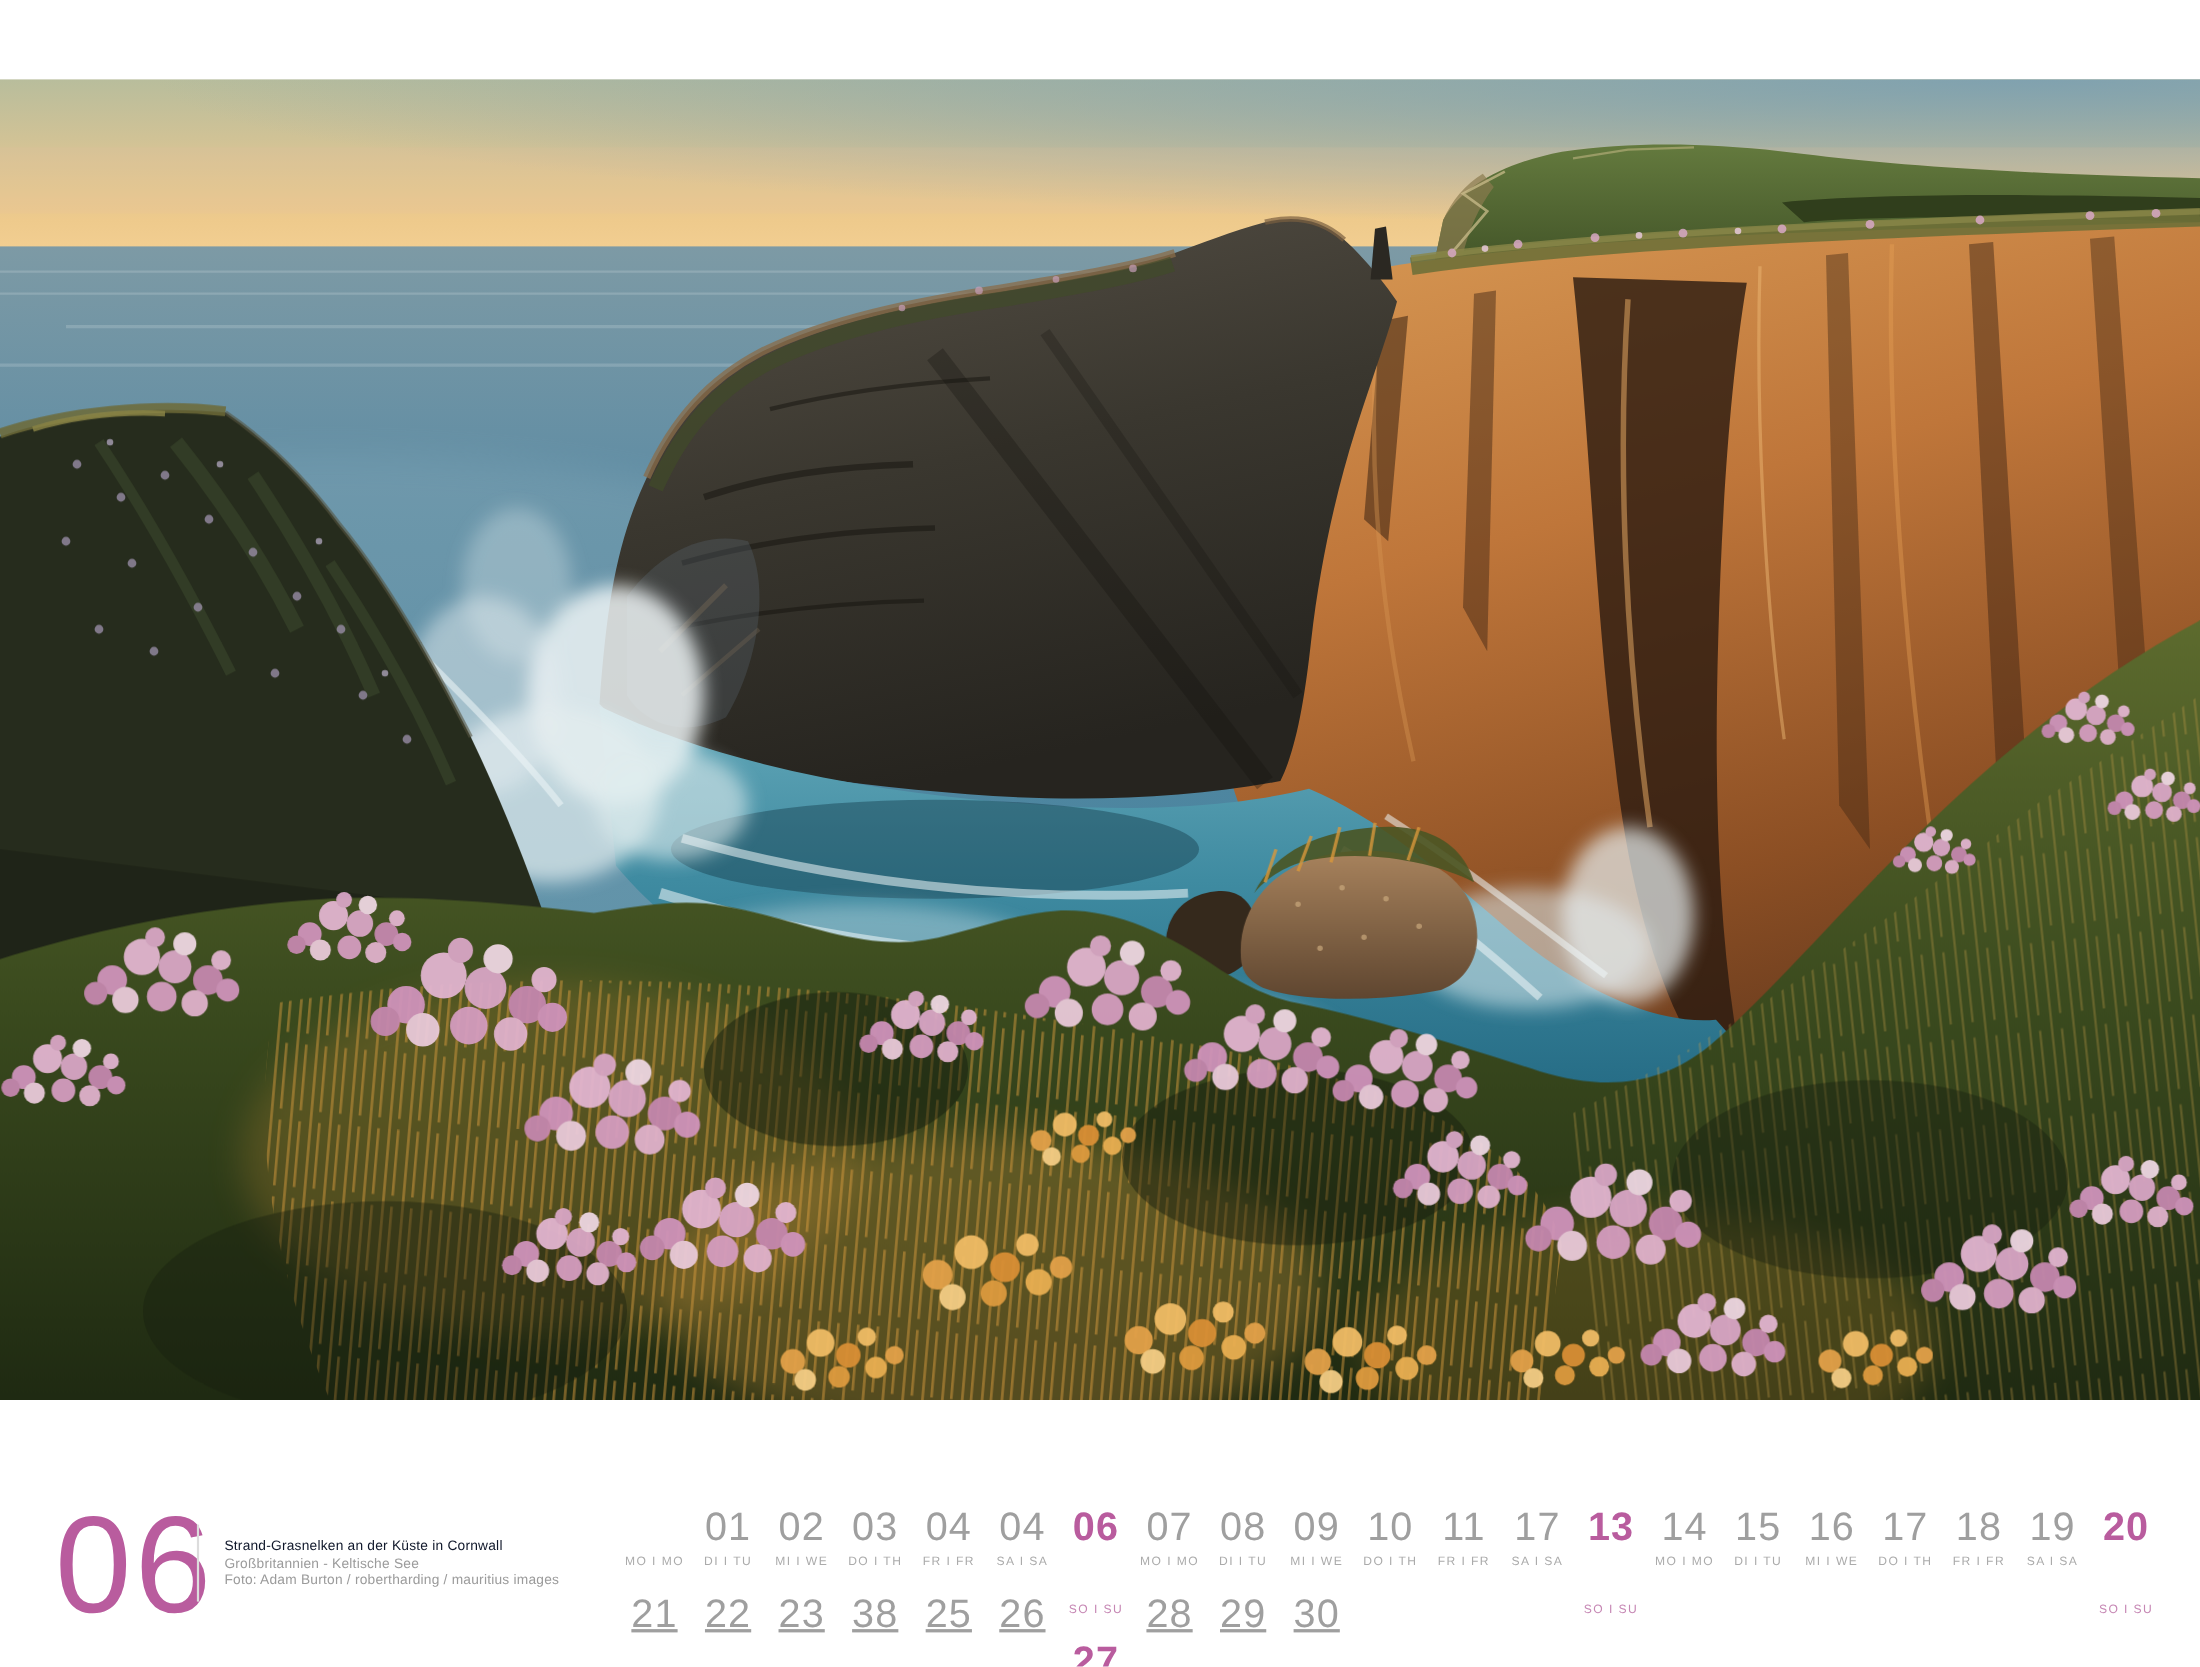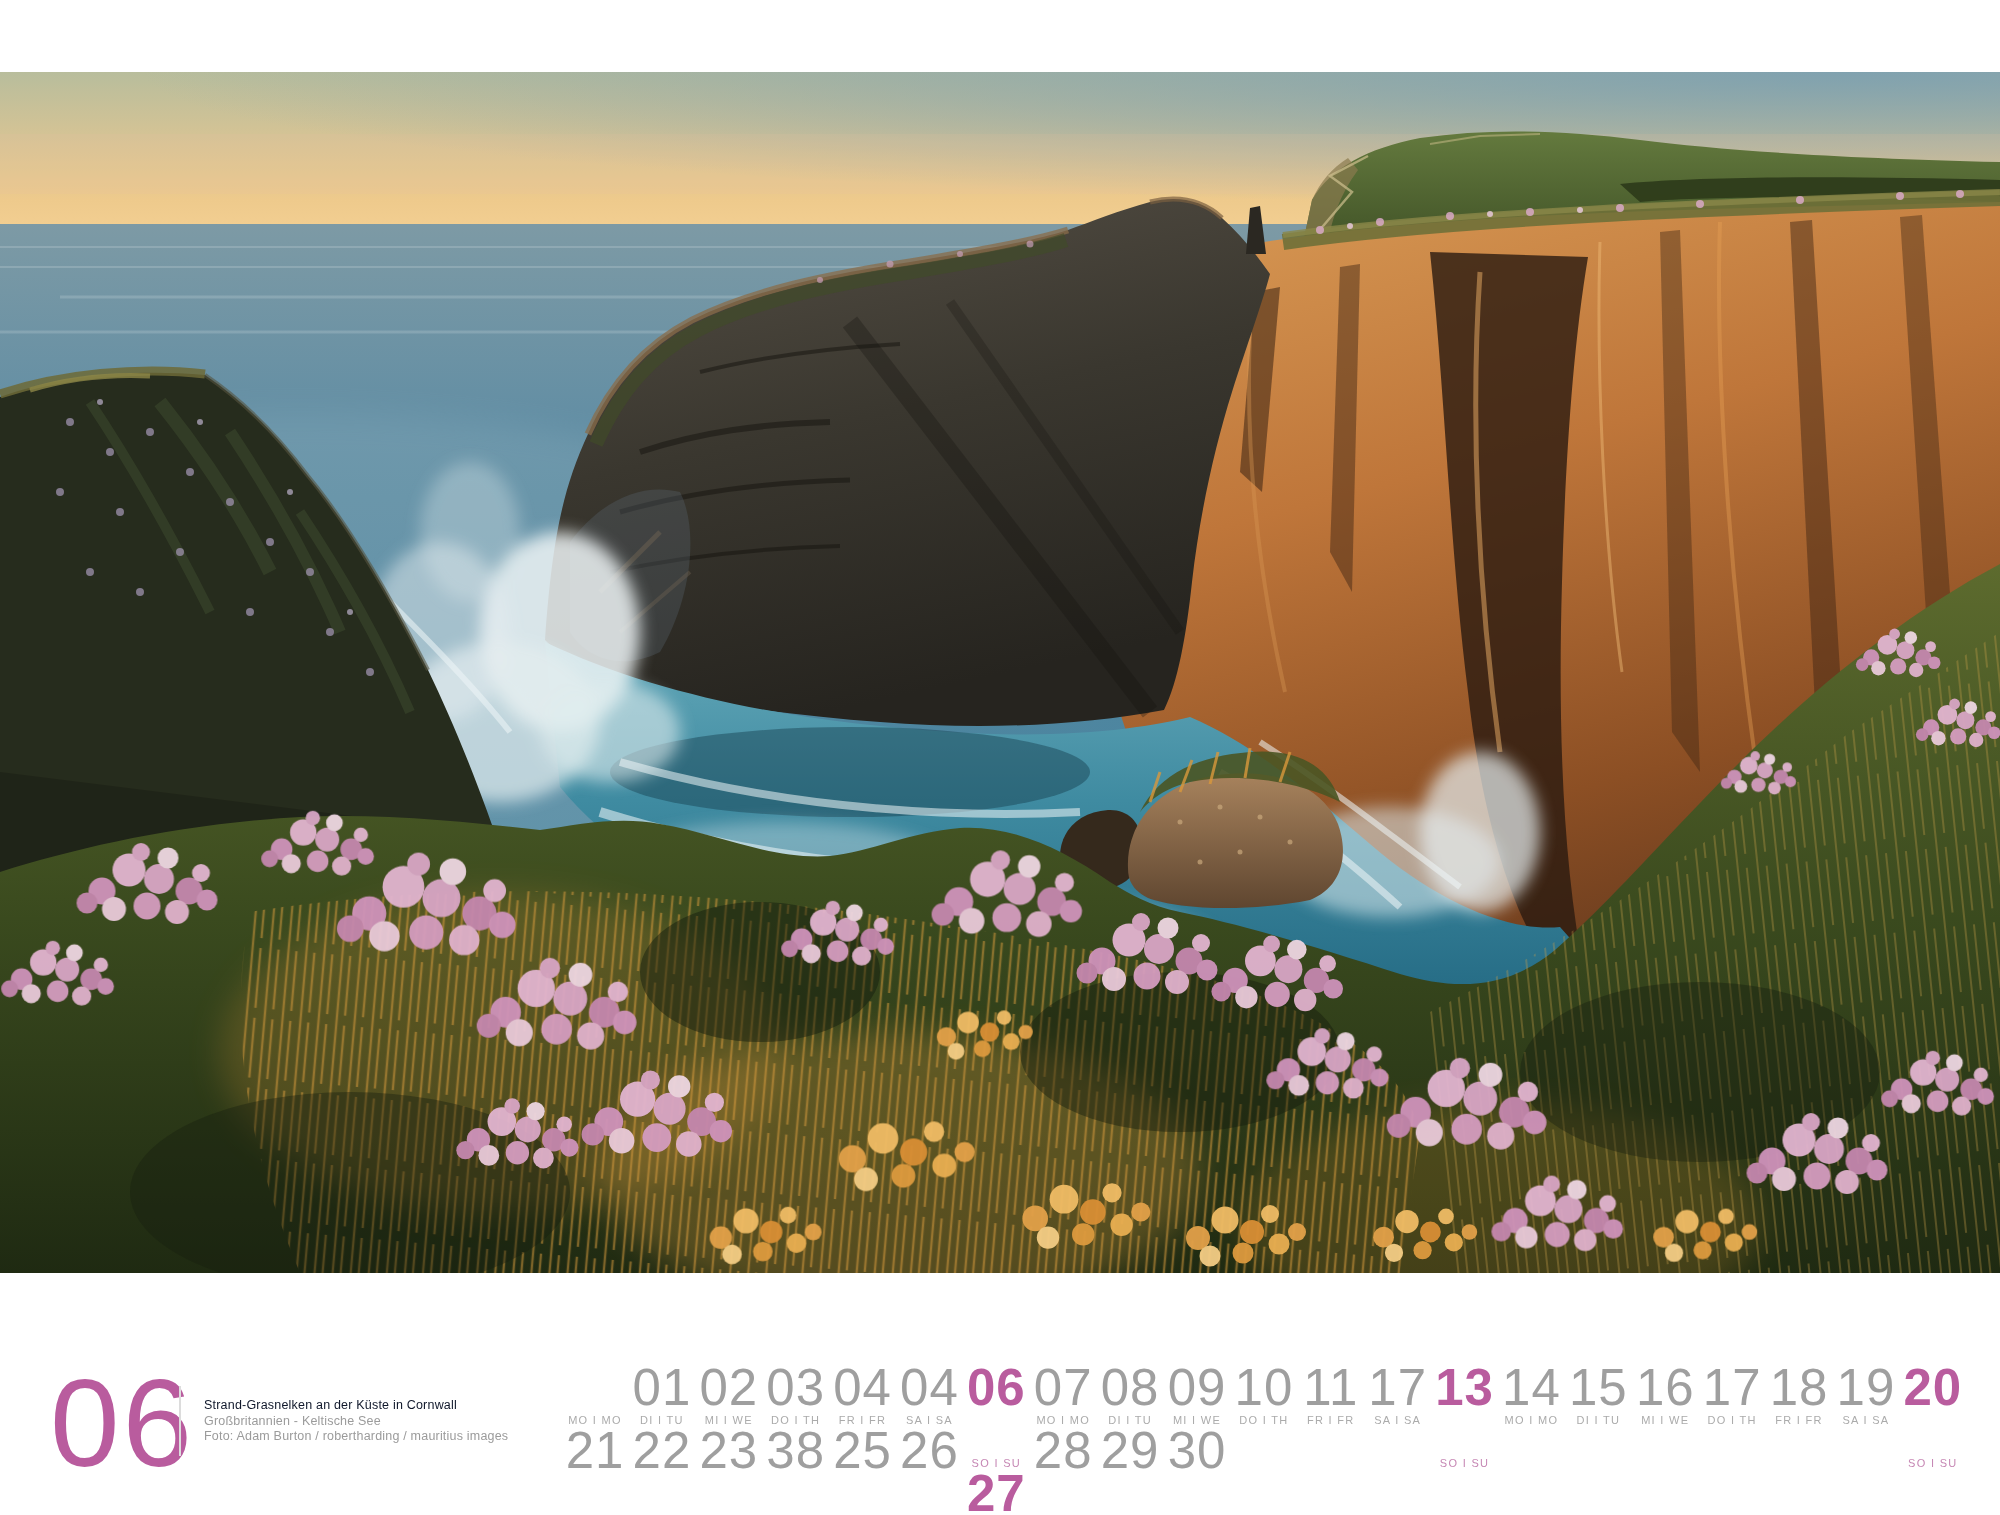--- a/index.html
+++ b/index.html
@@ -17,23 +17,23 @@
     font-size:125px; line-height:1; letter-spacing:3px;
     color:var(--accent); font-weight:400;
   }
   .divider { position:absolute; left:179px; top:1386px; width:2px; height:70px; background:#dcdcdc; }
 
   .caption { position:absolute; left:204px; top:1398px; font-size:12.5px; line-height:15.5px; color:#9b9b9b; letter-spacing:.2px; }
   .caption .t { font-weight:normal; color:#0f172a; }
 
   .cal { position:absolute; left:562px; top:1366px; width:1404px; display:flex; justify-content:space-between; }
   .day-col { width:66px; text-align:center; }
-  .d-top, .d-bottom { font-size:51px; line-height:44px; height:44px; color:#9f9f9f; letter-spacing:1px; white-space:nowrap; }
+  .d-top, .d-bottom { font-size:36px; line-height:44px; height:44px; color:#9f9f9f; letter-spacing:1px; white-space:nowrap; }
   .d-label { font-size:11px; line-height:13px; height:13px; color:#ababab; letter-spacing:1.3px; margin-top:4px; white-space:nowrap; }
-  .d-bottom { margin-top:2px; }
+  .d-bottom { margin-top:18px;text-decoration:underline; }
   .day-col.sun .d-top, .day-col.sun .d-bottom { color:var(--accent); font-weight:bold; }
   .day-col.sun .d-label { color:var(--accent-soft);margin-top:47px; }
 </style>
 </head>
 <body>
 
 <div class="photo-wrap">
 <svg viewBox="0 0 2000 1201" xmlns="http://www.w3.org/2000/svg">
   <defs>
     <linearGradient id="skyG" x1="0" y1="0" x2="0" y2="1">

